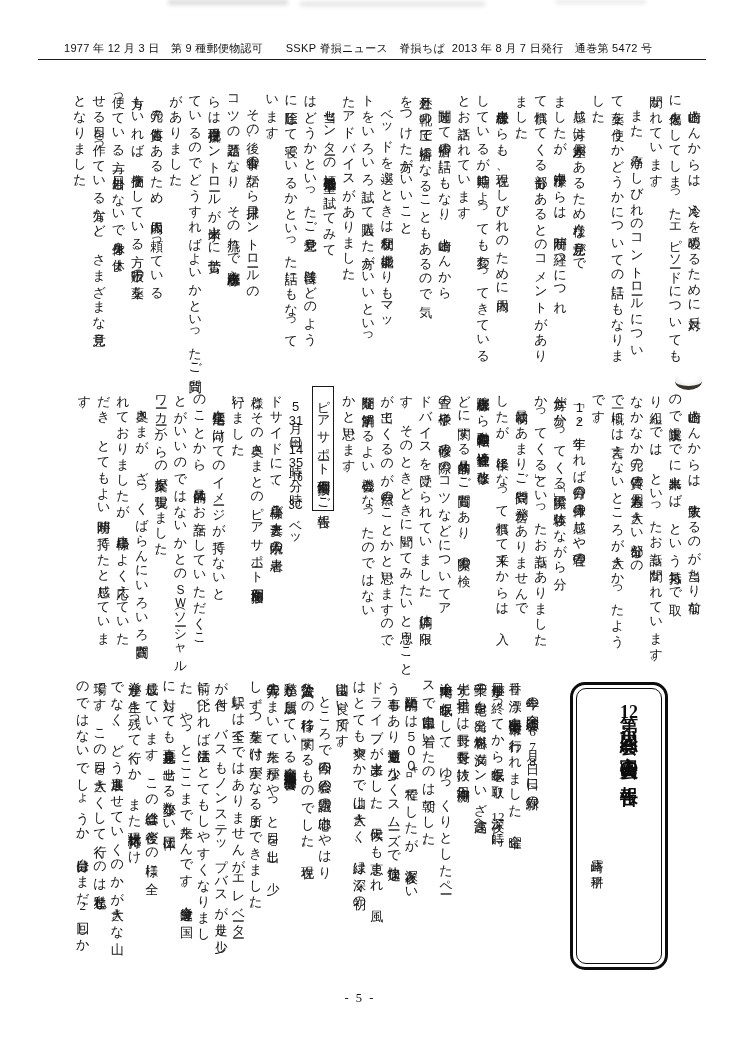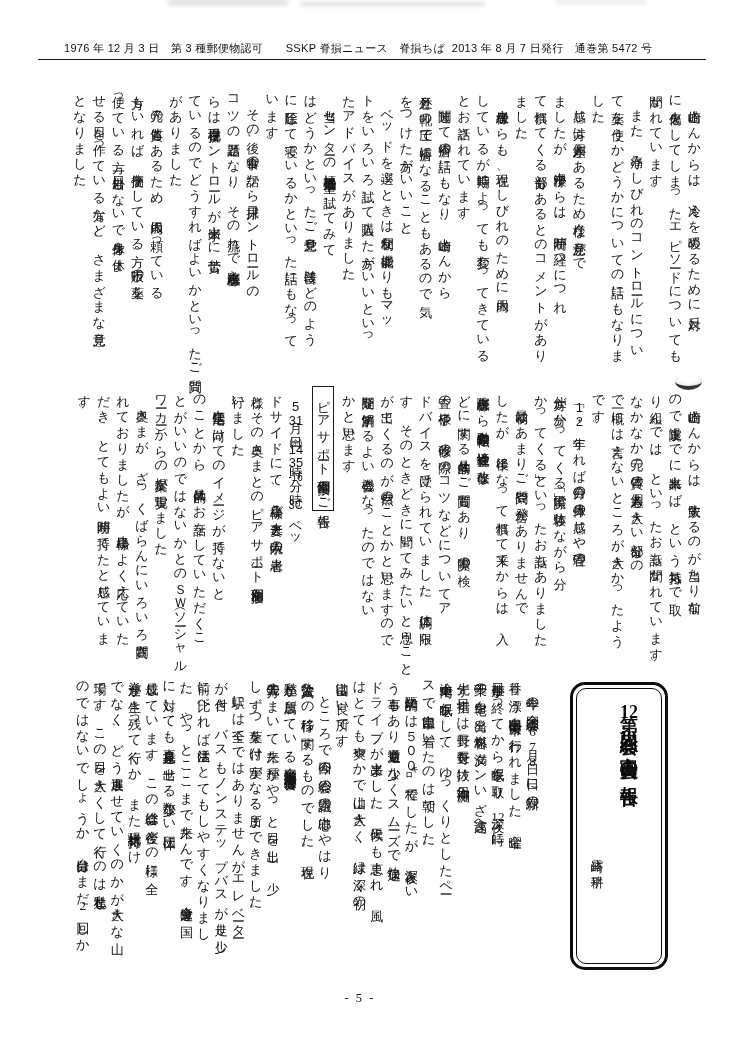--- a/index.html
+++ b/index.html
@@ -82,21 +82,21 @@
   }
 </style>
 </head>
 <body>
 
 <div class="smudge" id="smudge1"></div>
 <div class="smudge" id="smudge2"></div>
 <div class="smudge" id="smudge3"></div>
 <div id="punch-hole"></div>
 
-<div id="header">1976 年 12 月 3 日　第 3 種郵便物認可　　SSKP 脊損ニュース　脊損ちば  2013 年 8 月 7 日発行　通巻第 5472 号</div>
+<div id="header">1977 年 12 月 3 日　第 9 種郵便物認可　　SSKP 脊損ニュース　脊損ちば  2013 年 8 月 7 日発行　通巻第 5472 号</div>
 <div id="header-rule"></div>
 
 <div class="band" id="band1">
   <div class="list-wrap"><div class="vcol jv">　山崎さんからは、冷えを暖めるために反対</div><div class="vcol jv">に火傷をしてしまったエピソードについても</div><div class="vcol jv">聞かれています。</div><div class="vcol jv">　また、痛み・しびれのコントロールについ</div><div class="vcol jv">て薬を使うかどうかについての話にもなりま</div><div class="vcol jv">した。</div><div class="vcol jv">　感じ方は個人差があるため様々な意見がで</div><div class="vcol jv">ましたが、中澤様からは、時間が経つにつれ</div><div class="vcol jv">て慣れてくる部分もあるとのコメントがあり</div><div class="vcol jv">ました。</div><div class="vcol jv">　患者様からも、現在、しびれのために内服</div><div class="vcol jv">しているが時期によっても変わってきている</div><div class="vcol jv">とお話されています。</div><div class="vcol jv">　関連して褥瘡の話にもなり、山崎さんから</div><div class="vcol jv">意外と靴の圧で褥瘡になることもあるので気</div><div class="vcol jv">をつけた方がいいこと、</div><div class="vcol jv">　ベッドを選ぶときは便利な機能よりもマッ</div><div class="vcol jv">トをいろいろ試して購入した方がいいといっ</div><div class="vcol jv">たアドバイスがありました。</div><div class="vcol jv">　当センターの福祉機器展示室で試してみて</div><div class="vcol jv">はどうかといったご意見や、普段はどのよう</div><div class="vcol jv">に除圧して寝ているかといった話にもなって</div><div class="vcol jv">います。</div><div class="vcol jv">　その後、食事の話から排尿コントロールの</div><div class="vcol jv">コツの話題となり、その流れで入院患者様か</div><div class="vcol jv">らは現在排便コントロールが出来ずに苦労し</div><div class="vcol jv">ているのでどうすればよいかといったご質問</div><div class="vcol jv">がありました。</div><div class="vcol jv">　元々の体質もあるため、内服に頼っている</div><div class="vcol jv">方もいれば、摘便をしている方、市販の薬を</div><div class="vcol jv">使っている方、一日外出しないで身体を休ま</div><div class="vcol jv">せる日を作っている方など、さまざまな意見</div><div class="vcol jv">となりました。</div></div>
 </div>
 
 <div class="band" id="band2">
   <div class="list-wrap"><div class="vcol jv">　山崎さんからは、失敗するのが当たり前な</div><div class="vcol jv">ので退院までに出来れば、という気持ちで取</div><div class="vcol jv">り組んでは、といったお話も聞かれています。</div><div class="vcol jv">なかなか元の体質の個人差も大きい部分なの</div><div class="vcol jv">で一概には言えないところが大きかったよう</div><div class="vcol jv">です。</div><div class="vcol jv">　「<span class="tcy">1</span>・<span class="tcy">2</span>年すれば自分の身体の感じや管理の</div><div class="vcol jv">仕方が分かってくる」「実際に体験しながら分</div><div class="vcol jv">かってくる」といったお話もありました。</div><div class="vcol jv">　最初はあまりご質問や発言がありませんで</div><div class="vcol jv">したが、後半になって慣れて来てからは、入</div><div class="vcol jv">院患者様から自動車運転の適性検査や改修な</div><div class="vcol jv">どに関する具体的なご質問もあり、実際の検</div><div class="vcol jv">査の様子や、改修の際のコツなどについてア</div><div class="vcol jv">ドバイスを受けられていました。体調に限ら</div><div class="vcol jv">す、そのときどきに聞いてみたいと思うこと</div><div class="vcol jv">が出てくるのが自然のことかと思いますので、</div><div class="vcol jv">疑問を解消するよい機会となったのではない</div><div class="vcol jv">かと思います。</div></div>
   <div id="peer-heading" class="jv">ピアサポート個別面接のご報告</div>
   <div class="list-wrap"><div class="vcol jv">　<span class="tcy">5</span>月<span class="tcy">31</span>日㈮　<span class="tcy">14</span>時<span class="tcy">35</span>分<span class="tcy">-16</span>時　<span class="tcy">3C</span>ベッ</div><div class="vcol jv">ドサイドにて、小島様ご夫妻と入院中の患者</div><div class="vcol jv">様とその奥さまとのピアサポート個別面接を</div><div class="vcol jv">行いました。</div><div class="vcol jv">　在宅生活に向けてのイメージが持てないと</div><div class="vcol jv">のことから、具体的にお話をしていただくこ</div><div class="vcol jv">とがいいのではないかとのＳＷ（ソーシャル</div><div class="vcol jv">ワーカー）からの提案が実現しました。</div><div class="vcol jv">　奥さまが、ざっくばらんにいろいろ質問さ</div><div class="vcol jv">れておりましたが、小島様によく応えていた</div><div class="vcol jv">だき、とてもよい時間が持てたと感じていま</div><div class="vcol jv">す。</div></div>

